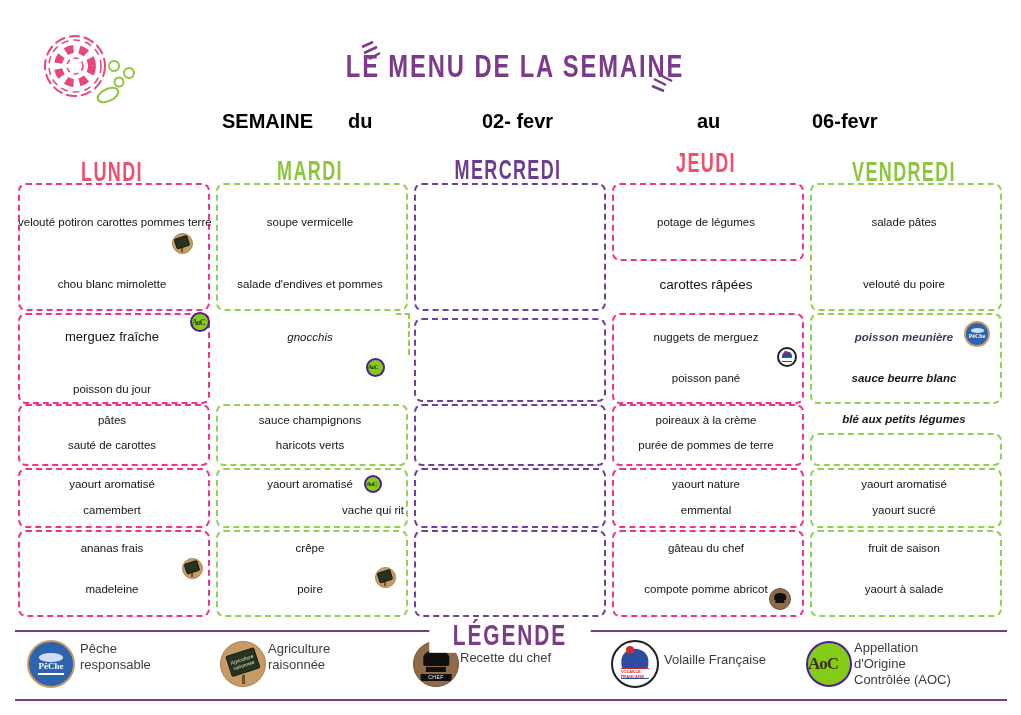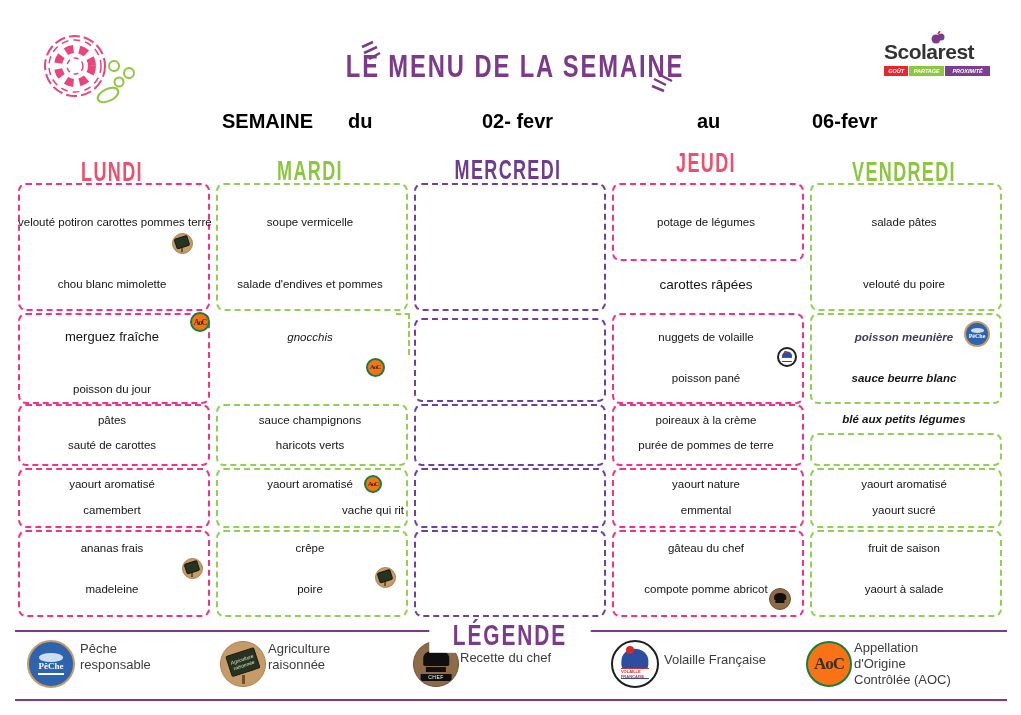--- a/index.html
+++ b/index.html
@@ -31,21 +31,21 @@
     white-space:nowrap;color:#141414;}
 
   
   .badge{position:absolute;border-radius:50%;box-sizing:border-box;}
   .b-agri{background:#c69b67;border:1px solid #a9814f;}
   .b-agri .board{position:absolute;left:50%;top:50%;width:64%;height:46%;background:#273321;
     border:1px solid #141a10;border-radius:2px;transform:translate(-50%,-58%) rotate(-18deg);
     display:flex;flex-direction:column;align-items:center;justify-content:center;overflow:hidden;}
   .b-agri .boardtxt{color:#d8e4c8;font-style:italic;font-size:5px;line-height:6px;text-align:center;white-space:pre-line;}
   .b-agri .stick{position:absolute;left:47%;bottom:4%;width:8%;height:20%;background:#6e4f2e;}
-  .b-aoc{background:#f97316;border:2px solid #15803d;display:flex;align-items:center;justify-content:center;
+  .b-aoc{background:#84cc16;border:2px solid #4c1d95;display:flex;align-items:center;justify-content:flex-start;
     font-family:"Liberation Serif",serif;font-weight:700;color:#3c2f1d;}
   .b-volaille{background:#fff;border:2px solid #1f1f1f;}
   .b-volaille .v-body{position:absolute;left:50%;top:44%;width:62%;height:56%;transform:translate(-50%,-50%);
     background:#2c4da0;border-radius:55% 55% 42% 42%;}
   .b-volaille .v-comb{position:absolute;left:30%;top:10%;width:18%;height:18%;background:#d22b2b;border-radius:50%;}
   .b-volaille .v-band{position:absolute;left:50%;bottom:16%;width:64%;height:20%;transform:translateX(-50%);
     background:#fff;border-top:1px solid #d22b2b;border-bottom:1px solid #2c4da0;
     display:flex;align-items:center;justify-content:center;color:#d22b2b;font-size:4px;font-weight:700;overflow:hidden;}
   .b-chef{background:#8f6c47;border:1px solid #6f5234;overflow:hidden;}
   .b-chef .hat{position:absolute;left:50%;top:18%;width:58%;height:36%;transform:translateX(-50%);
@@ -86,33 +86,20 @@
   </svg>
 
   <div id="page-title">LE MENU DE LA SEMAINE</div>
   <svg class="title-accent" style="left:360px;top:38px" width="24" height="22">
     <path d="M2 9 L13 4 M4 15 L17 9 M9 21 L20 15" stroke="#7b3b8a" stroke-width="2.5" fill="none"></path>
   </svg>
   <svg class="title-accent" style="left:650px;top:72px" width="24" height="22">
     <path d="M4 7 L16 13 M2 14 L14 19 M12 4 L22 9" stroke="#7b3b8a" stroke-width="2.5" fill="none"></path>
   </svg>
 
-  <div id="brand">
-    <svg id="brand-hat" width="16" height="14">
-      <circle cx="6" cy="8" r="4.5" fill="#7b3b8a"></circle>
-      <circle cx="11" cy="6" r="3.5" fill="#7b3b8a"></circle>
-      <path d="M8 3 L10 0" stroke="#d22b2b" stroke-width="1.5"></path>
-    </svg>
-    <div id="brand-name">Scolarest</div>
-    <div id="brand-bar">
-      <span style="background:#e8262d;flex:24">GOÛT</span>
-      <span style="background:#8dc63f;flex:34">PARTAGE</span>
-      <span style="background:#7b3f8f;flex:44">PROXIMITÉ</span>
-    </div>
-  </div>
 
   <span class="week-part" style="left:222px">SEMAINE</span>
   <span class="week-part" style="left:348px">du</span>
   <span class="week-part" style="left:482px">02- fevr</span>
   <span class="week-part" style="left:697px">au</span>
   <span class="week-part" style="left:812px">06-fevr</span>
 
   <div id="board">
       <div class="day-header" style="left: 18px; top: 157px; color: rgb(238, 79, 109);">LUNDI</div>
       <div class="cell-box" style="left: 18px; top: 183px; width: 188px; height: 124px; border-color: rgb(241, 49, 140);"></div>
@@ -169,21 +156,21 @@
       <div class="cell-box" style="left: 414px; top: 183px; width: 188px; height: 124px; border-color: rgb(112, 64, 160);"></div>
       <div class="cell-box" style="left: 414px; top: 318px; width: 188px; height: 80px; border-color: rgb(112, 64, 160);"></div>
       <div class="cell-box" style="left: 414px; top: 404px; width: 188px; height: 58px; border-color: rgb(112, 64, 160);"></div>
       <div class="cell-box" style="left: 414px; top: 468px; width: 188px; height: 56px; border-color: rgb(112, 64, 160);"></div>
       <div class="cell-box" style="left: 414px; top: 530px; width: 188px; height: 83px; border-color: rgb(112, 64, 160);"></div>
       <div class="day-header" style="left: 612px; top: 148px; color: rgb(238, 79, 109);">JEUDI</div>
       <div class="cell-box" style="left: 612px; top: 183px; width: 188px; height: 74px; border-color: rgb(241, 49, 140);"></div>
       <div class="mline" style="left: 612px; top: 213px; width: 188px;">potage de légumes</div>
       <div class="mline" style="left: 612px; top: 276px; width: 188px; font-size: 13.5px;">carottes râpées</div>
       <div class="cell-box" style="left: 612px; top: 313px; width: 188px; height: 87px; border-color: rgb(241, 49, 140);"></div>
-      <div class="mline" style="left: 612px; top: 328px; width: 188px;">nuggets de volaille</div>
+      <div class="mline" style="left: 612px; top: 328px; width: 188px;">nuggets de merguez</div>
       <div class="mline" style="left: 612px; top: 369px; width: 188px;">poisson pané</div>
       <div class="badge b-volaille" style="width: 20px; height: 20px; left: 777px; top: 347px;">
         <div class="v-body"></div>
         <div class="v-comb"></div>
         <div class="v-band"></div>
       </div>
       <div class="cell-box" style="left: 612px; top: 404px; width: 188px; height: 58px; border-color: rgb(241, 49, 140);"></div>
       <div class="mline" style="left: 612px; top: 411px; width: 188px;">poireaux à la crème</div>
       <div class="mline" style="left: 612px; top: 436px; width: 188px;">purée de pommes de terre</div>
       <div class="cell-box" style="left: 612px; top: 468px; width: 188px; height: 56px; border-color: rgb(241, 49, 140);"></div>

